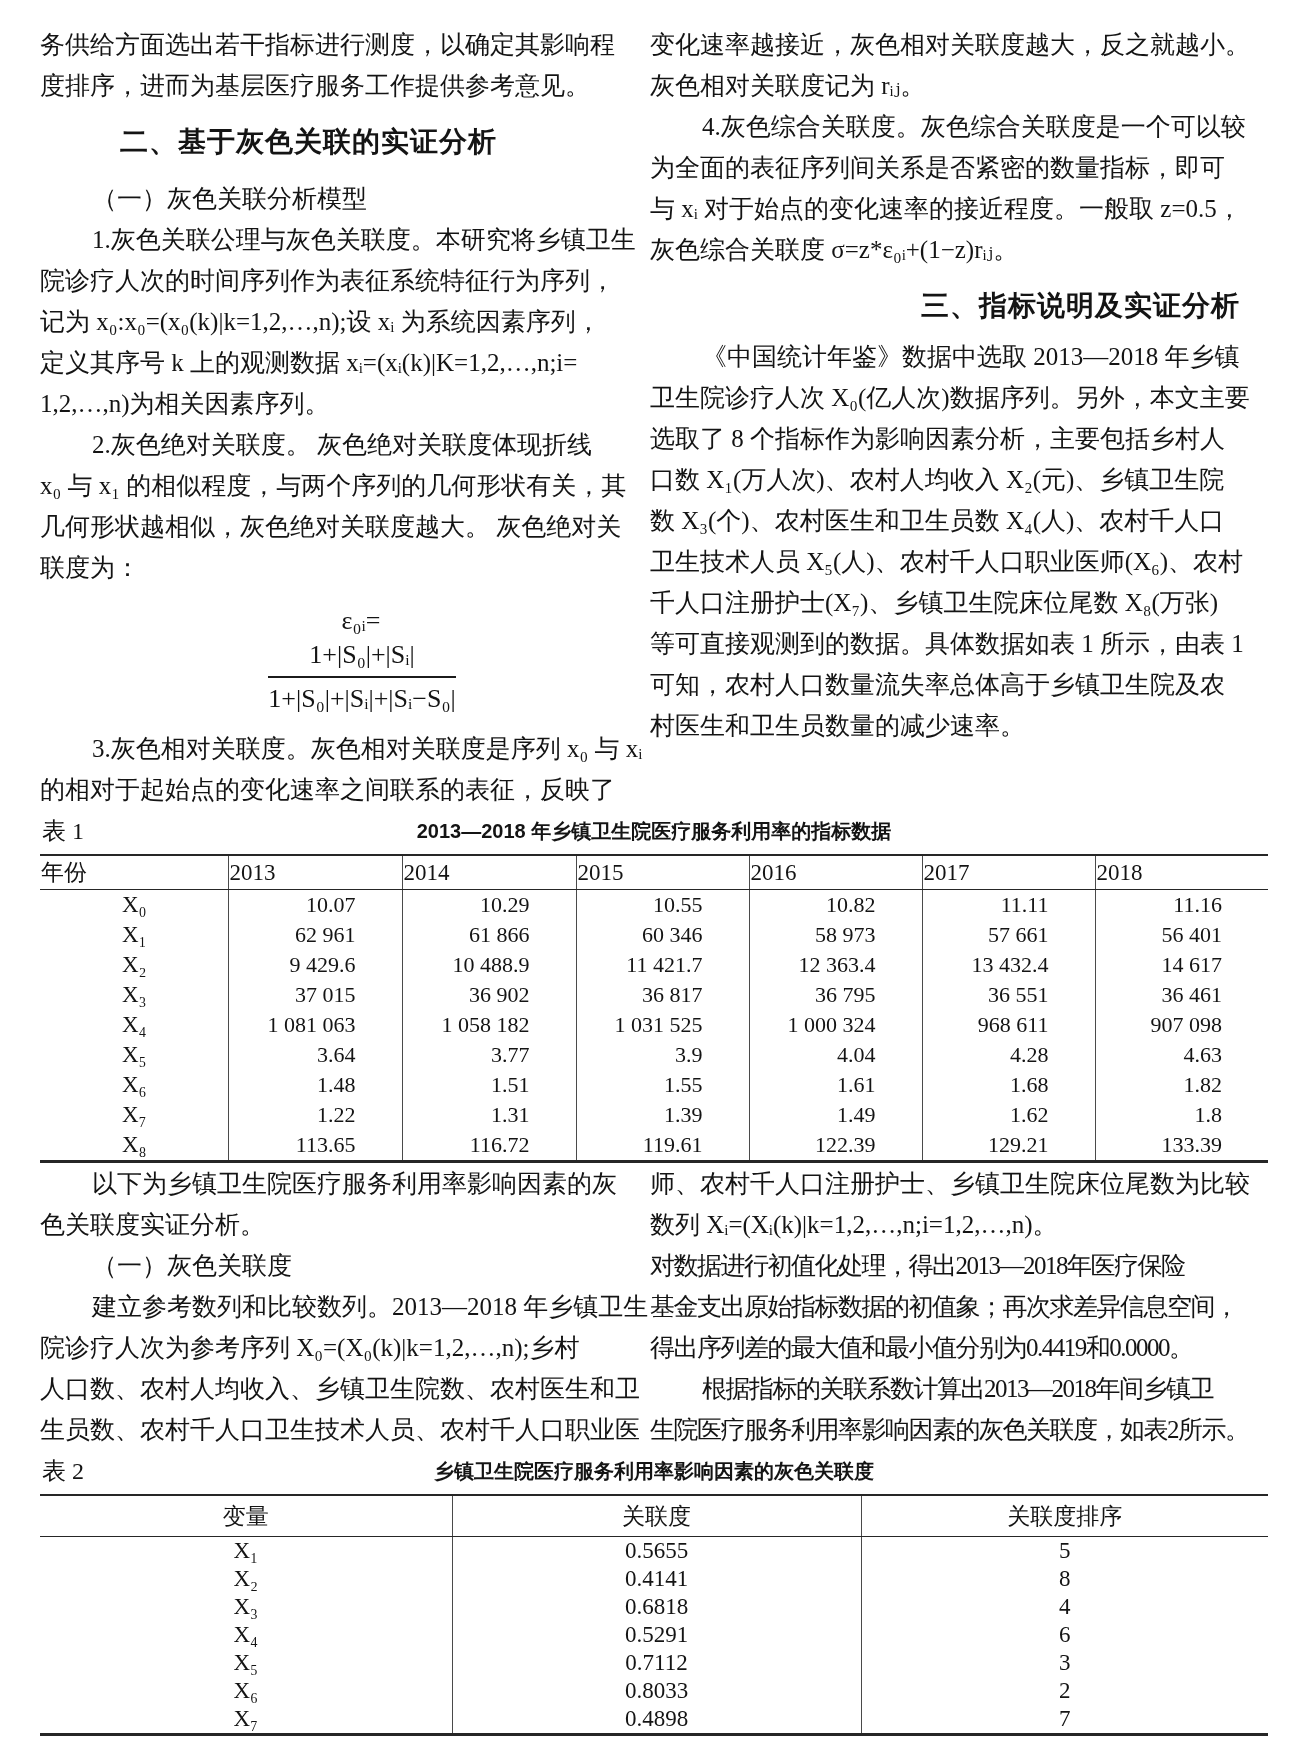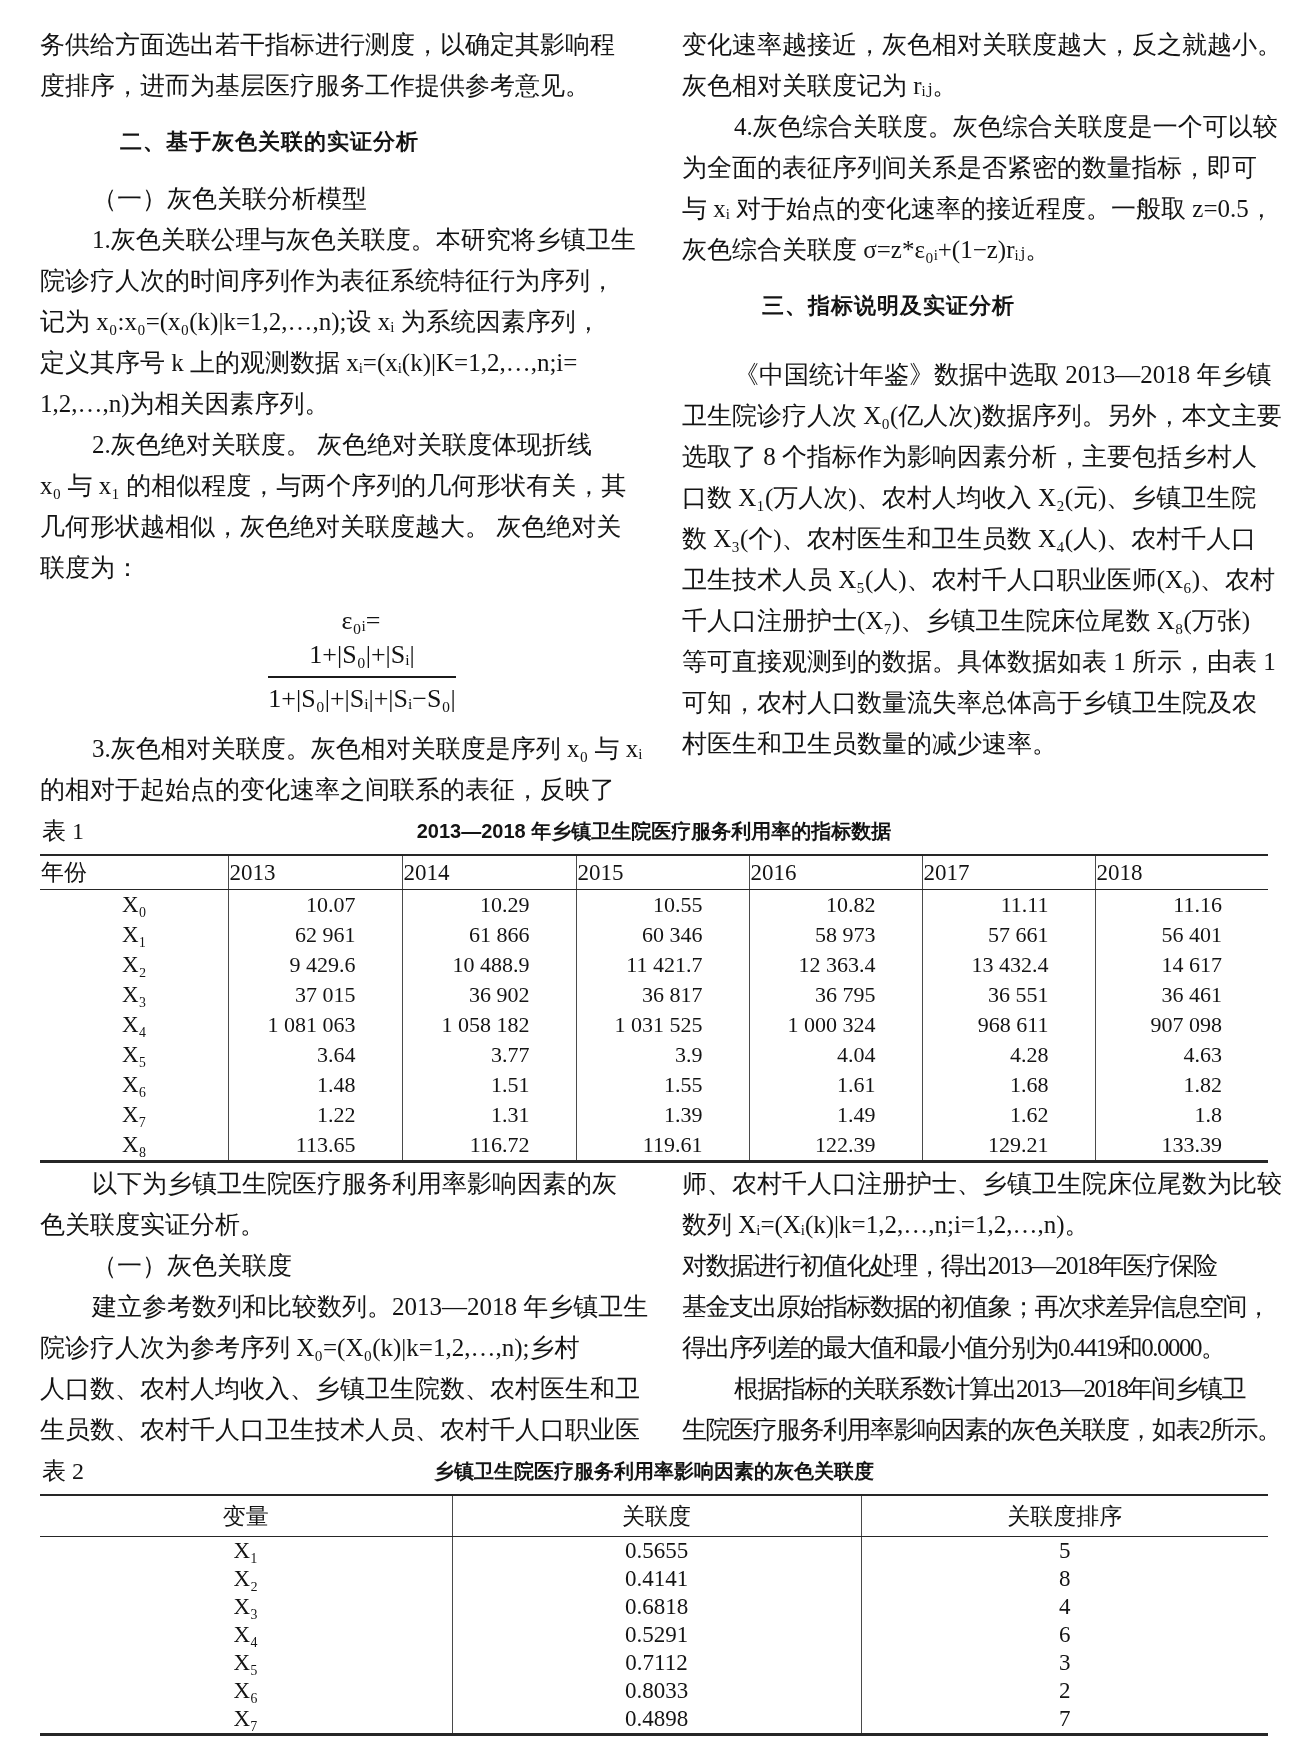--- a/index.html
+++ b/index.html
@@ -4,34 +4,34 @@
 <style>
   html,body{margin:0;padding:0;}
   body{
     width:1300px;height:1748px;background:#f7f7f5;
     font-family:"Liberation Serif","DejaVu Serif",serif;color:#141414;
   }
   .page{
     width:1300px;height:1748px;box-sizing:border-box;
     padding:24px 32px 0 40px;background:#ffffff;overflow:hidden;
   }
-  .twocol{display:flex;gap:52px;}
+  .twocol{display:flex;gap:20px;}
   .col{width:590px;flex:0 0 590px;}
   .line{font-size:25px;line-height:41px;white-space:nowrap;}
   .ind{text-indent:52px;}
   .tight{letter-spacing:-1.5px;}
   .head{
     font-family:"Liberation Sans","DejaVu Sans",sans-serif;font-weight:bold;
-    font-size:22px;line-height:41px;margin:15px 0 16px;text-indent:80px;
+    font-size:28px;line-height:41px;margin:15px 0 16px;text-indent:80px;
     letter-spacing:1px;white-space:nowrap;
   }
   .head2{
     font-family:"Liberation Sans","DejaVu Sans",sans-serif;font-weight:bold;
-    font-size:22px;line-height:41px;margin:15px 0 28px;text-indent:80px;
-    letter-spacing:1px;white-space:nowrap;
+    font-size:28px;line-height:41px;margin:15px 0 10px;text-indent:80px;
+    letter-spacing:1px;white-space:nowrap;text-align:right;
   }
   .formula{
     display:flex;align-items:center;margin:16px 0 12px 54px;
     font-size:26px;line-height:34px;flex-direction:column;
   }
   .flhs{margin-right:2px;}
   .frac{display:inline-block;text-align:center;}
   .frac .num{display:block;padding:0 10px 4px;border-bottom:2px solid #1b1b1b;}
   .frac .den{display:block;padding-top:4px;}
   .tcap{position:relative;text-align:center;margin:2px 0 4px;height:38px;line-height:38px;}

